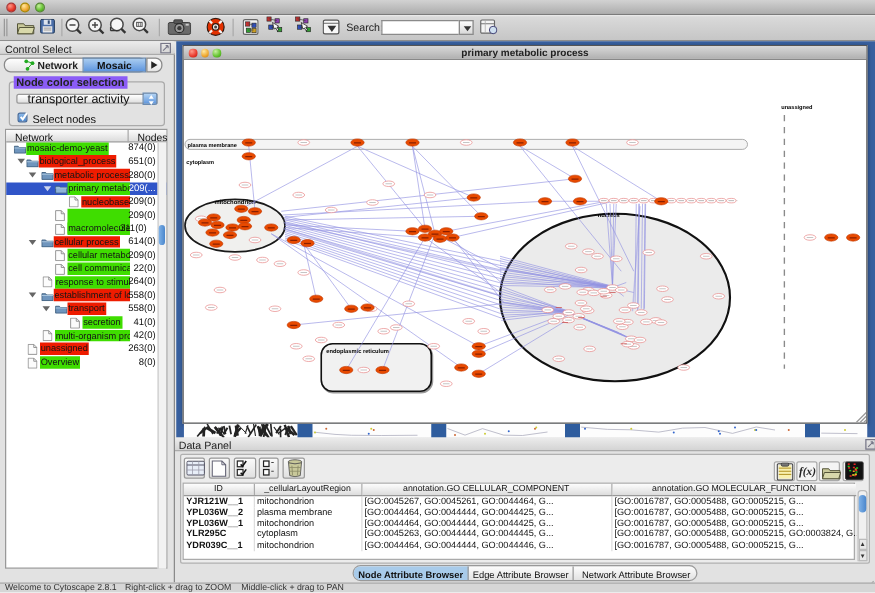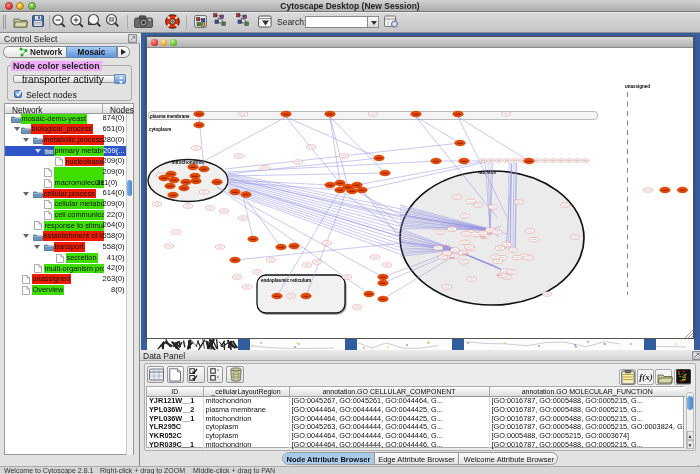--- a/index.html
+++ b/index.html
@@ -4,21 +4,20 @@
 body { width:700px; height:474px; font-family:"Liberation Sans",sans-serif; position:relative;
        background:#e8e8e8; overflow:hidden; }
 .abs { position:absolute; }
 </style></head>
 <body>
 
 <div class="abs" style="left:0;top:0;width:700px;height:11.5px;background:linear-gradient(#d2d2d2,#adadad);border-bottom:1px solid #7a7a7a">
   <div class="abs" style="left:4.5px;top:1.5px;width:8.4px;height:8.4px;border-radius:50%;background:radial-gradient(circle at 35% 30%,#ff9a8a,#e8382a 60%,#b02015);border:0.5px solid #a33"></div>
   <div class="abs" style="left:16px;top:1.5px;width:8.4px;height:8.4px;border-radius:50%;background:radial-gradient(circle at 35% 30%,#ffe9a0,#f0a72e 60%,#c07c10);border:0.5px solid #a80"></div>
   <div class="abs" style="left:27.5px;top:1.5px;width:8.4px;height:8.4px;border-radius:50%;background:radial-gradient(circle at 35% 30%,#c8f0a0,#62c22e 60%,#3a9010);border:0.5px solid #583"></div>
-  <div class="abs" style="left:0;top:1px;width:700px;text-align:center;font-size:8.5px;font-weight:bold;color:#222">Cytoscape Desktop (New Session)</div>
 </div>
 
 <div class="abs" style="left:0;top:12.5px;width:700px;height:20px;background:linear-gradient(#dadada,#c6c6c6);border-bottom:1px solid #8e8e8e"></div>
 <div class="abs" style="left:3px;top:15px;width:1px;height:14px;background:#999"></div>
 <div class="abs" style="left:5px;top:15px;width:1px;height:14px;background:#999"></div>
 <div class="abs" style="left:48.5px;top:15px;width:1px;height:14px;background:#aaa"></div>
 <div class="abs" style="left:127px;top:15px;width:1px;height:14px;background:#aaa"></div>
 <div class="abs" style="left:186px;top:15px;width:1px;height:14px;background:#aaa"></div>
 <svg width="15" height="13" viewBox="0 0 15 13" style="position:absolute;left:13px;top:15px">
     <path d="M1 4 L6 4 L7 5.5 L14 5.5 L14 12 L1 12 Z" fill="#c8c89a" stroke="#55553a" stroke-width="0.8"></path>
@@ -134,21 +133,21 @@
     <circle cx="2" cy="2" r="1.5" fill="#2a2"></circle>
     <circle cx="7" cy="3.5" r="1.5" fill="#2a2"></circle>
     <circle cx="3" cy="8" r="1.5" fill="#2a2"></circle>
     <path d="M2 2 L7 3.5 L3 8" fill="none" stroke="#2a2" stroke-width="0.8"></path>
   </svg>
 <div class="abs" style="left:30px;top:47.8px;font-size:8.2px;font-weight:bold;color:#222">Network</div>
 <div class="abs" style="left:66px;top:47.8px;width:51px;text-align:center;font-size:8.2px;font-weight:bold;color:#111">Mosaic</div>
 <div class="abs" style="left:121px;top:48.5px;width:0;height:0;border-top:3.5px solid transparent;border-bottom:3.5px solid transparent;border-left:5px solid #222"></div>
 
 <div class="abs" style="left:7px;top:65px;width:125px;height:36px;border:1px solid #aaa;border-radius:3px"></div>
-<div class="abs" style="left:11px;top:60.5px;background:#f0abfc;padding:0 2px;font-size:8.8px;font-weight:bold;color:#222">Node color selection</div>
+<div class="abs" style="left:11px;top:60.5px;background:#8b5cf6;padding:0 2px;font-size:8.8px;font-weight:bold;color:#222">Node color selection</div>
 
 <div class="abs" style="left:13px;top:74.5px;width:113px;height:8px;background:linear-gradient(#ffffff,#e0e0e0);border:1px solid #999;border-radius:2px 0 0 2px;height:8.5px"></div>
 <div class="abs" style="left:22px;top:74.5px;height:8.5px;font-size:10px;line-height:9px;color:#111">transporter activity</div>
 <div class="abs" style="left:114px;top:74.5px;width:12px;height:10.5px;background:linear-gradient(#b4d4f4,#5e95dd);border:1px solid #6a8ab0;border-radius:0 2px 2px 0;top:73.5px">
   <div class="abs" style="left:3.5px;top:1.5px;width:0;height:0;border-left:2.5px solid transparent;border-right:2.5px solid transparent;border-bottom:3px solid #fff"></div>
   <div class="abs" style="left:3.5px;top:6px;width:0;height:0;border-left:2.5px solid transparent;border-right:2.5px solid transparent;border-top:3px solid #fff"></div>
 </div>
 
 <div class="abs" style="left:14px;top:90px;width:8px;height:8px;background:linear-gradient(#8ab8e8,#4a86cc);border:1px solid #456a9a;border-radius:2px"></div>
 <svg width="10" height="10" viewBox="0 0 10 10" style="position:absolute;left:13.5px;top:87.5px">
@@ -275,20 +274,21 @@
 <div class="abs" style="left:126px;top:114px;width:6.5px;height:341px;background:#f2f2f2;border-left:1px solid #ccc"></div>
 <div class="abs" style="left:126.5px;top:180px;width:5.5px;height:16px;background:linear-gradient(90deg,#7fb2e8,#4a86cc);border-radius:3px"></div>
 
 <div class="abs" style="left:141px;top:33px;width:559px;height:318px;background:#38609f"></div>
 
 <div class="abs" style="left:146px;top:36px;width:548px;height:302.5px;background:#fff;border:1px solid #555;box-shadow:0 1px 3px rgba(0,0,0,0.4)">
   <div class="abs" style="left:0;top:0;width:546px;height:11px;background:linear-gradient(#d8d8d8,#b0b0b0);border-bottom:1px solid #888">
     <div class="abs" style="left:4px;top:2.2px;width:6.5px;height:6.5px;border-radius:50%;background:radial-gradient(circle at 35% 30%,#ff9a8a,#e8382a 60%,#b02015)"></div>
     <div class="abs" style="left:13.5px;top:2.2px;width:6.5px;height:6.5px;border-radius:50%;background:radial-gradient(circle at 35% 30%,#ffe9a0,#f0a72e 60%,#c07c10)"></div>
     <div class="abs" style="left:23px;top:2.2px;width:6.5px;height:6.5px;border-radius:50%;background:radial-gradient(circle at 35% 30%,#c8f0a0,#62c22e 60%,#3a9010)"></div>
+    <div class="abs" style="left:0;top:1px;width:546px;text-align:center;font-size:8px;font-weight:bold;color:#222">primary metabolic process</div>
   </div>
 </div>
 <svg width="546" height="291" viewBox="0 0 546 291" style="position:absolute;left:147px;top:47px">
 <rect x="1" y="64.5" width="450" height="8" rx="4" fill="#f4f4f4" stroke="#a0a0a0" stroke-width="0.7"></rect>
 <text x="3" y="70.5" font-size="4.5" font-weight="bold" fill="#000">plasma membrane</text>
 <text x="2" y="84" font-size="4.5" font-weight="bold" fill="#000">cytoplasm</text>
 <ellipse cx="41" cy="133.5" rx="40" ry="21" fill="#f0f0ee" stroke="#1a1a1a" stroke-width="1.4"></ellipse>
 <text x="41" y="116.5" font-size="4.7" font-weight="bold" fill="#000" text-anchor="middle">mitochondrion</text>
 <ellipse cx="345" cy="191" rx="92" ry="67" fill="#ebebeb" stroke="#111" stroke-width="1.7"></ellipse>
 <text x="340" y="126.5" font-size="4.7" font-weight="bold" fill="#000" text-anchor="middle">nucleus</text>
@@ -876,26 +876,20 @@
           <td class="c3">[GO:0044464, GO:0044444, GO:0044425, G...</td>
           <td class="c4">[GO:0016787, GO:0005488, GO:0005215, G...</td>
         </tr>
 <tr>
           <td class="c1"><b>YLR295C</b></td>
           <td class="c2">cytoplasm</td>
           <td class="c3">[GO:0045263, GO:0044444, GO:0044445, G...</td>
           <td class="c4">[GO:0016787, GO:0005488, GO:0005215, GO:0003824, G...</td>
         </tr>
 <tr>
-          <td class="c1"><b>YKR052C</b></td>
-          <td class="c2">cytoplasm</td>
-          <td class="c3">[GO:0044464, GO:0044444, GO:0044446, G...</td>
-          <td class="c4">[GO:0005488, GO:0005215, GO:0003674]</td>
-        </tr>
-<tr>
           <td class="c1"><b>YDR039C__1</b></td>
           <td class="c2">mitochondrion</td>
           <td class="c3">[GO:0044464, GO:0044444, GO:0044446, G...</td>
           <td class="c4">[GO:0016787, GO:0005488, GO:0005215, G...</td>
         </tr>
 </tbody>
     </table>
 </div>
 <style>
 tbody tr { height:8.8px; }
@@ -906,21 +900,21 @@
 </style>
 
 <div class="abs" style="left:686px;top:392px;width:8px;height:57px;background:#f0f0f0;border:1px solid #bbb;border-radius:3px 3px 0 0"></div>
 <div class="abs" style="left:687px;top:396px;width:6px;height:14px;background:linear-gradient(90deg,#7fb2e8,#4a86cc);border-radius:3px"></div>
 <div class="abs" style="left:686.5px;top:431px;width:7px;height:9px;background:#e8e8e8;border:1px solid #bbb;font-size:5px;text-align:center;line-height:9px;color:#333">▲</div>
 <div class="abs" style="left:686.5px;top:440px;width:7px;height:9px;background:#e8e8e8;border:1px solid #bbb;font-size:5px;text-align:center;line-height:9px;color:#333">▼</div>
 
 <div class="abs" style="left:282px;top:452px;width:276px;height:13px;border:1px solid #999;border-radius:6.5px;background:linear-gradient(#fdfdfd,#e2e2e2);overflow:hidden">
   <div class="abs" style="left:0;top:0;width:92px;height:13px;background:#a8cbea;border-right:1px solid #999;font-size:7.5px;line-height:13px;text-align:center;font-weight:bold;color:#111">Node Attribute Browser</div>
   <div class="abs" style="left:92px;top:0;width:84px;height:13px;border-right:1px solid #999;font-size:7.5px;line-height:13px;text-align:center;color:#111">Edge Attribute Browser</div>
-  <div class="abs" style="left:176px;top:0;width:100px;height:13px;font-size:7.5px;line-height:13px;text-align:center;color:#111">Welcome Attribute Browser</div>
+  <div class="abs" style="left:176px;top:0;width:100px;height:13px;font-size:7.5px;line-height:13px;text-align:center;color:#111">Network Attribute Browser</div>
 </div>
 
 <svg width="10" height="10" viewBox="0 0 10 10" style="position:absolute;left:689px;top:463px">
     <line x1="2" y1="10" x2="10" y2="2" stroke="#999" stroke-width="1"></line>
     <line x1="5" y1="10" x2="10" y2="5" stroke="#999" stroke-width="1"></line>
   </svg>
 
 <div class="abs" style="left:0;top:466px;width:700px;height:8px;background:#d6d6d6;border-top:1px solid #aaa"></div>
 <div class="abs" style="left:4px;top:466.5px;font-size:7px;color:#333">Welcome to Cytoscape 2.8.1</div>
 <div class="abs" style="left:100px;top:466.5px;font-size:7px;color:#333">Right-click + drag to ZOOM</div>

